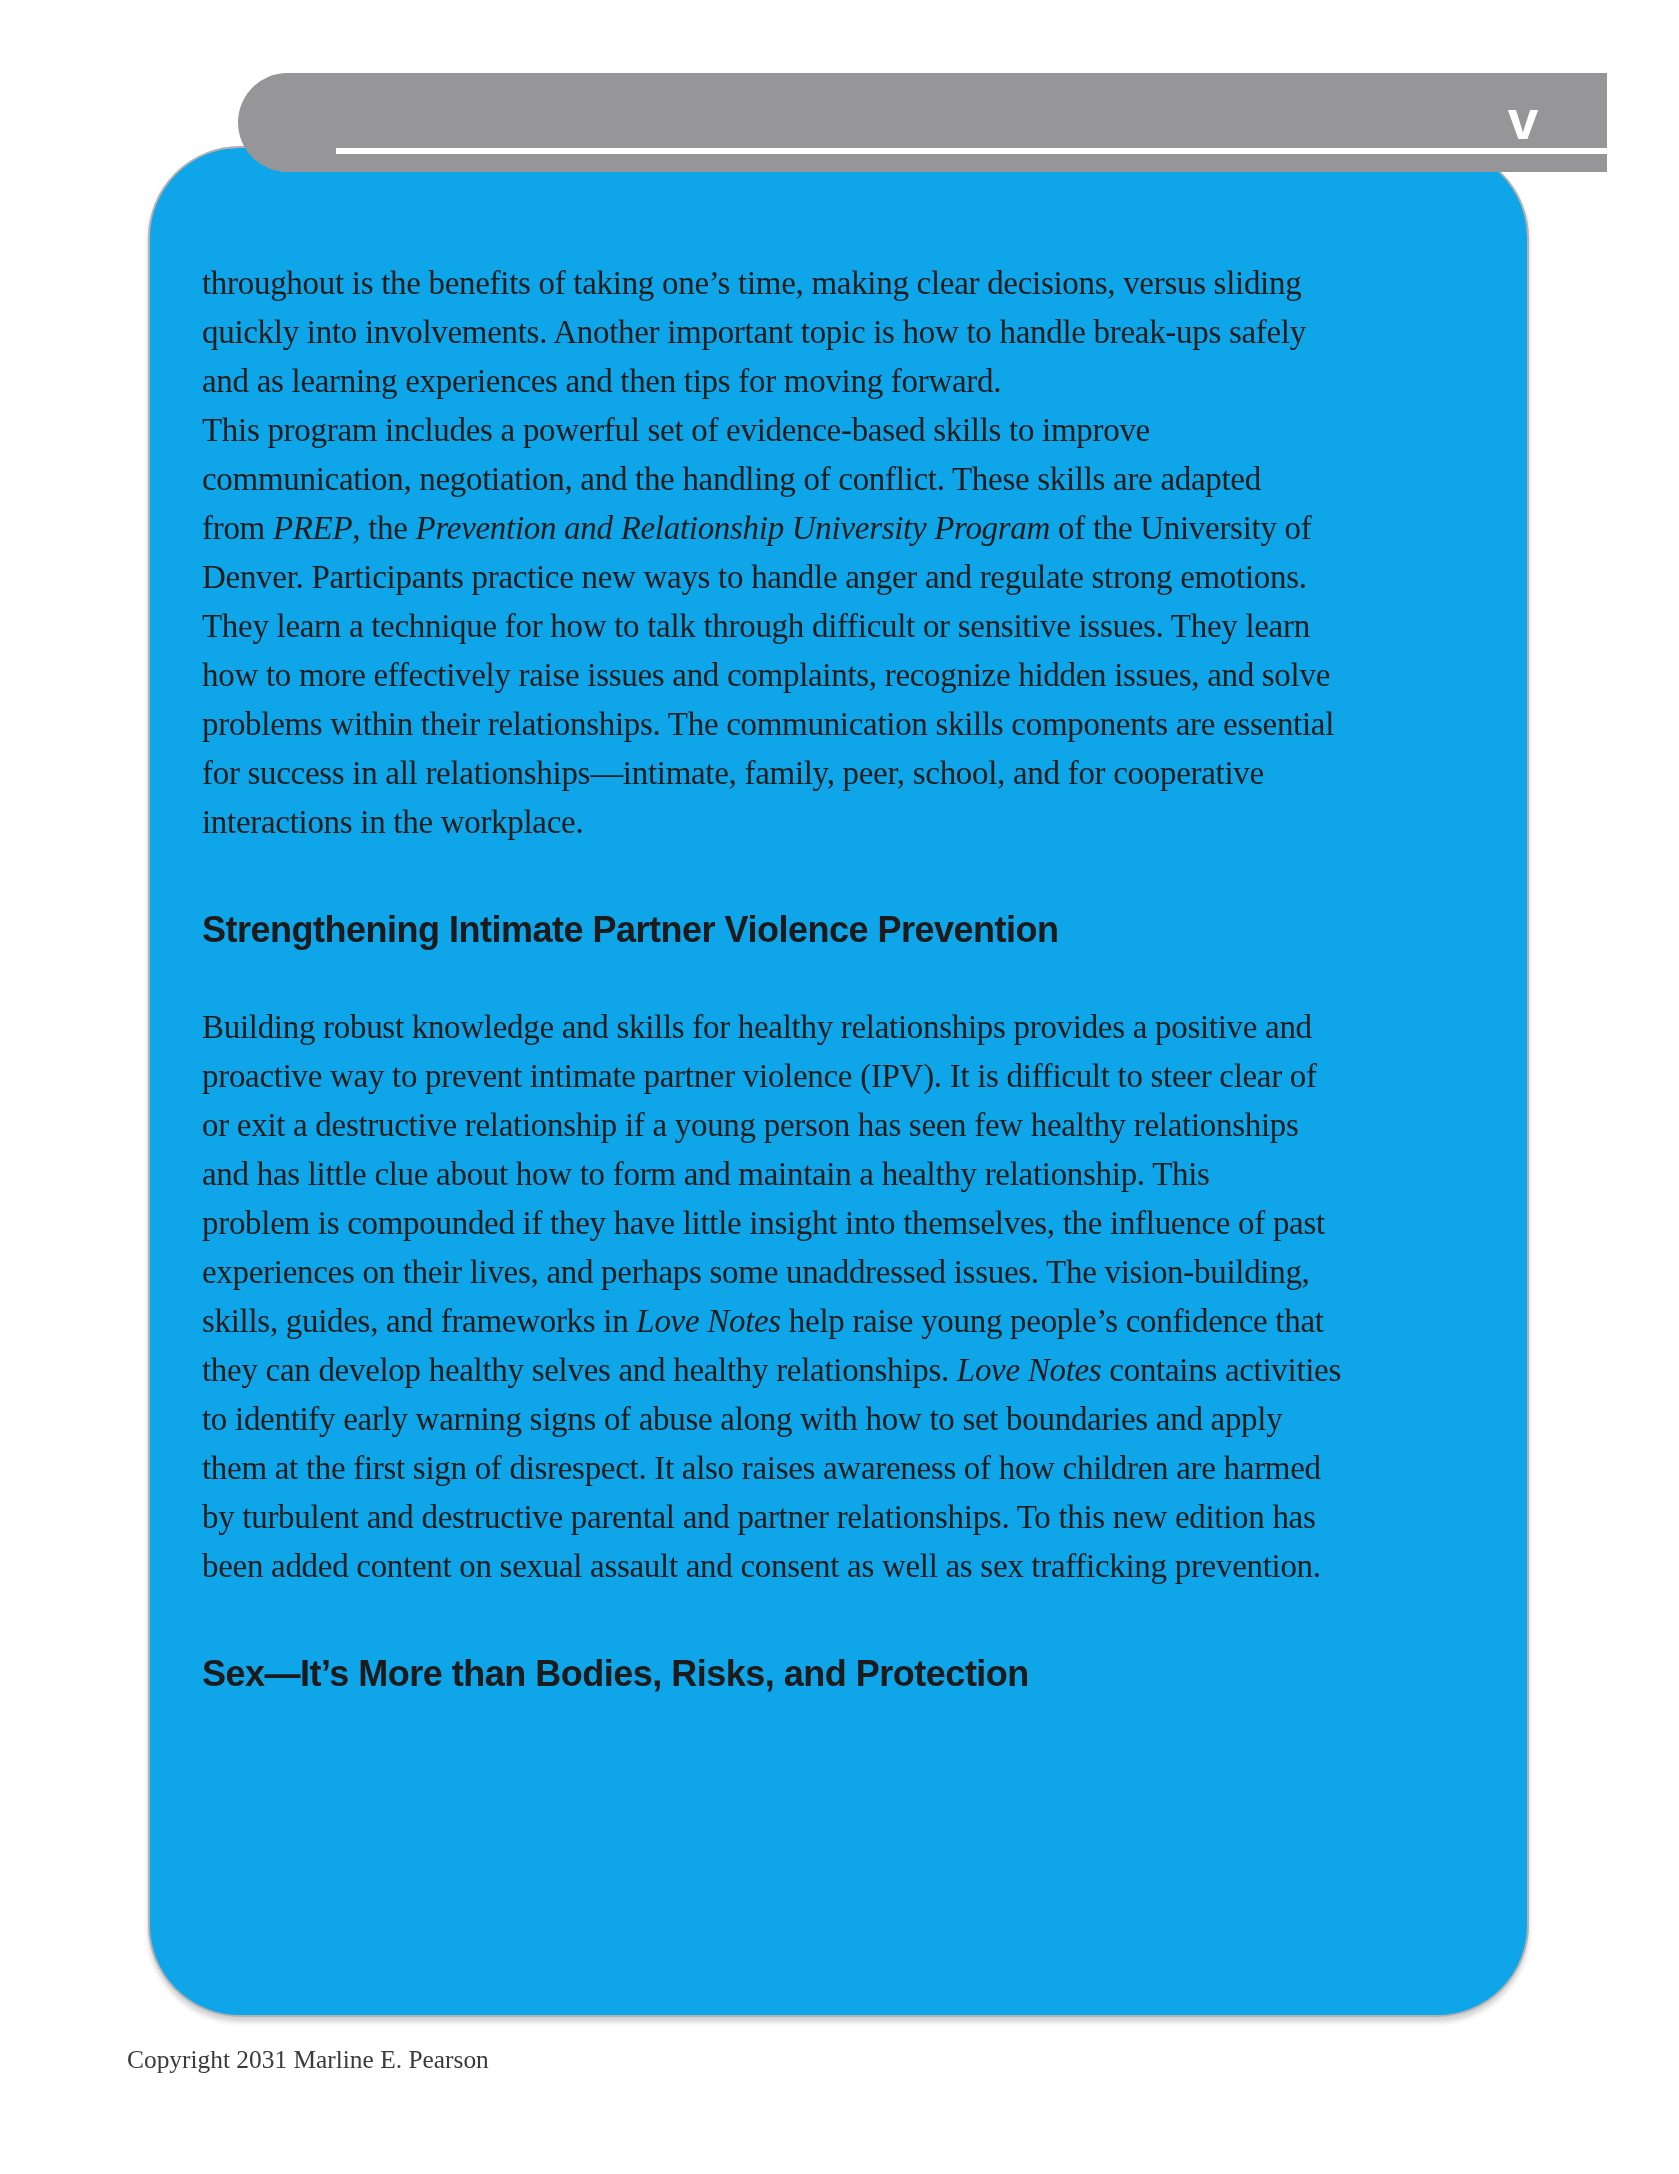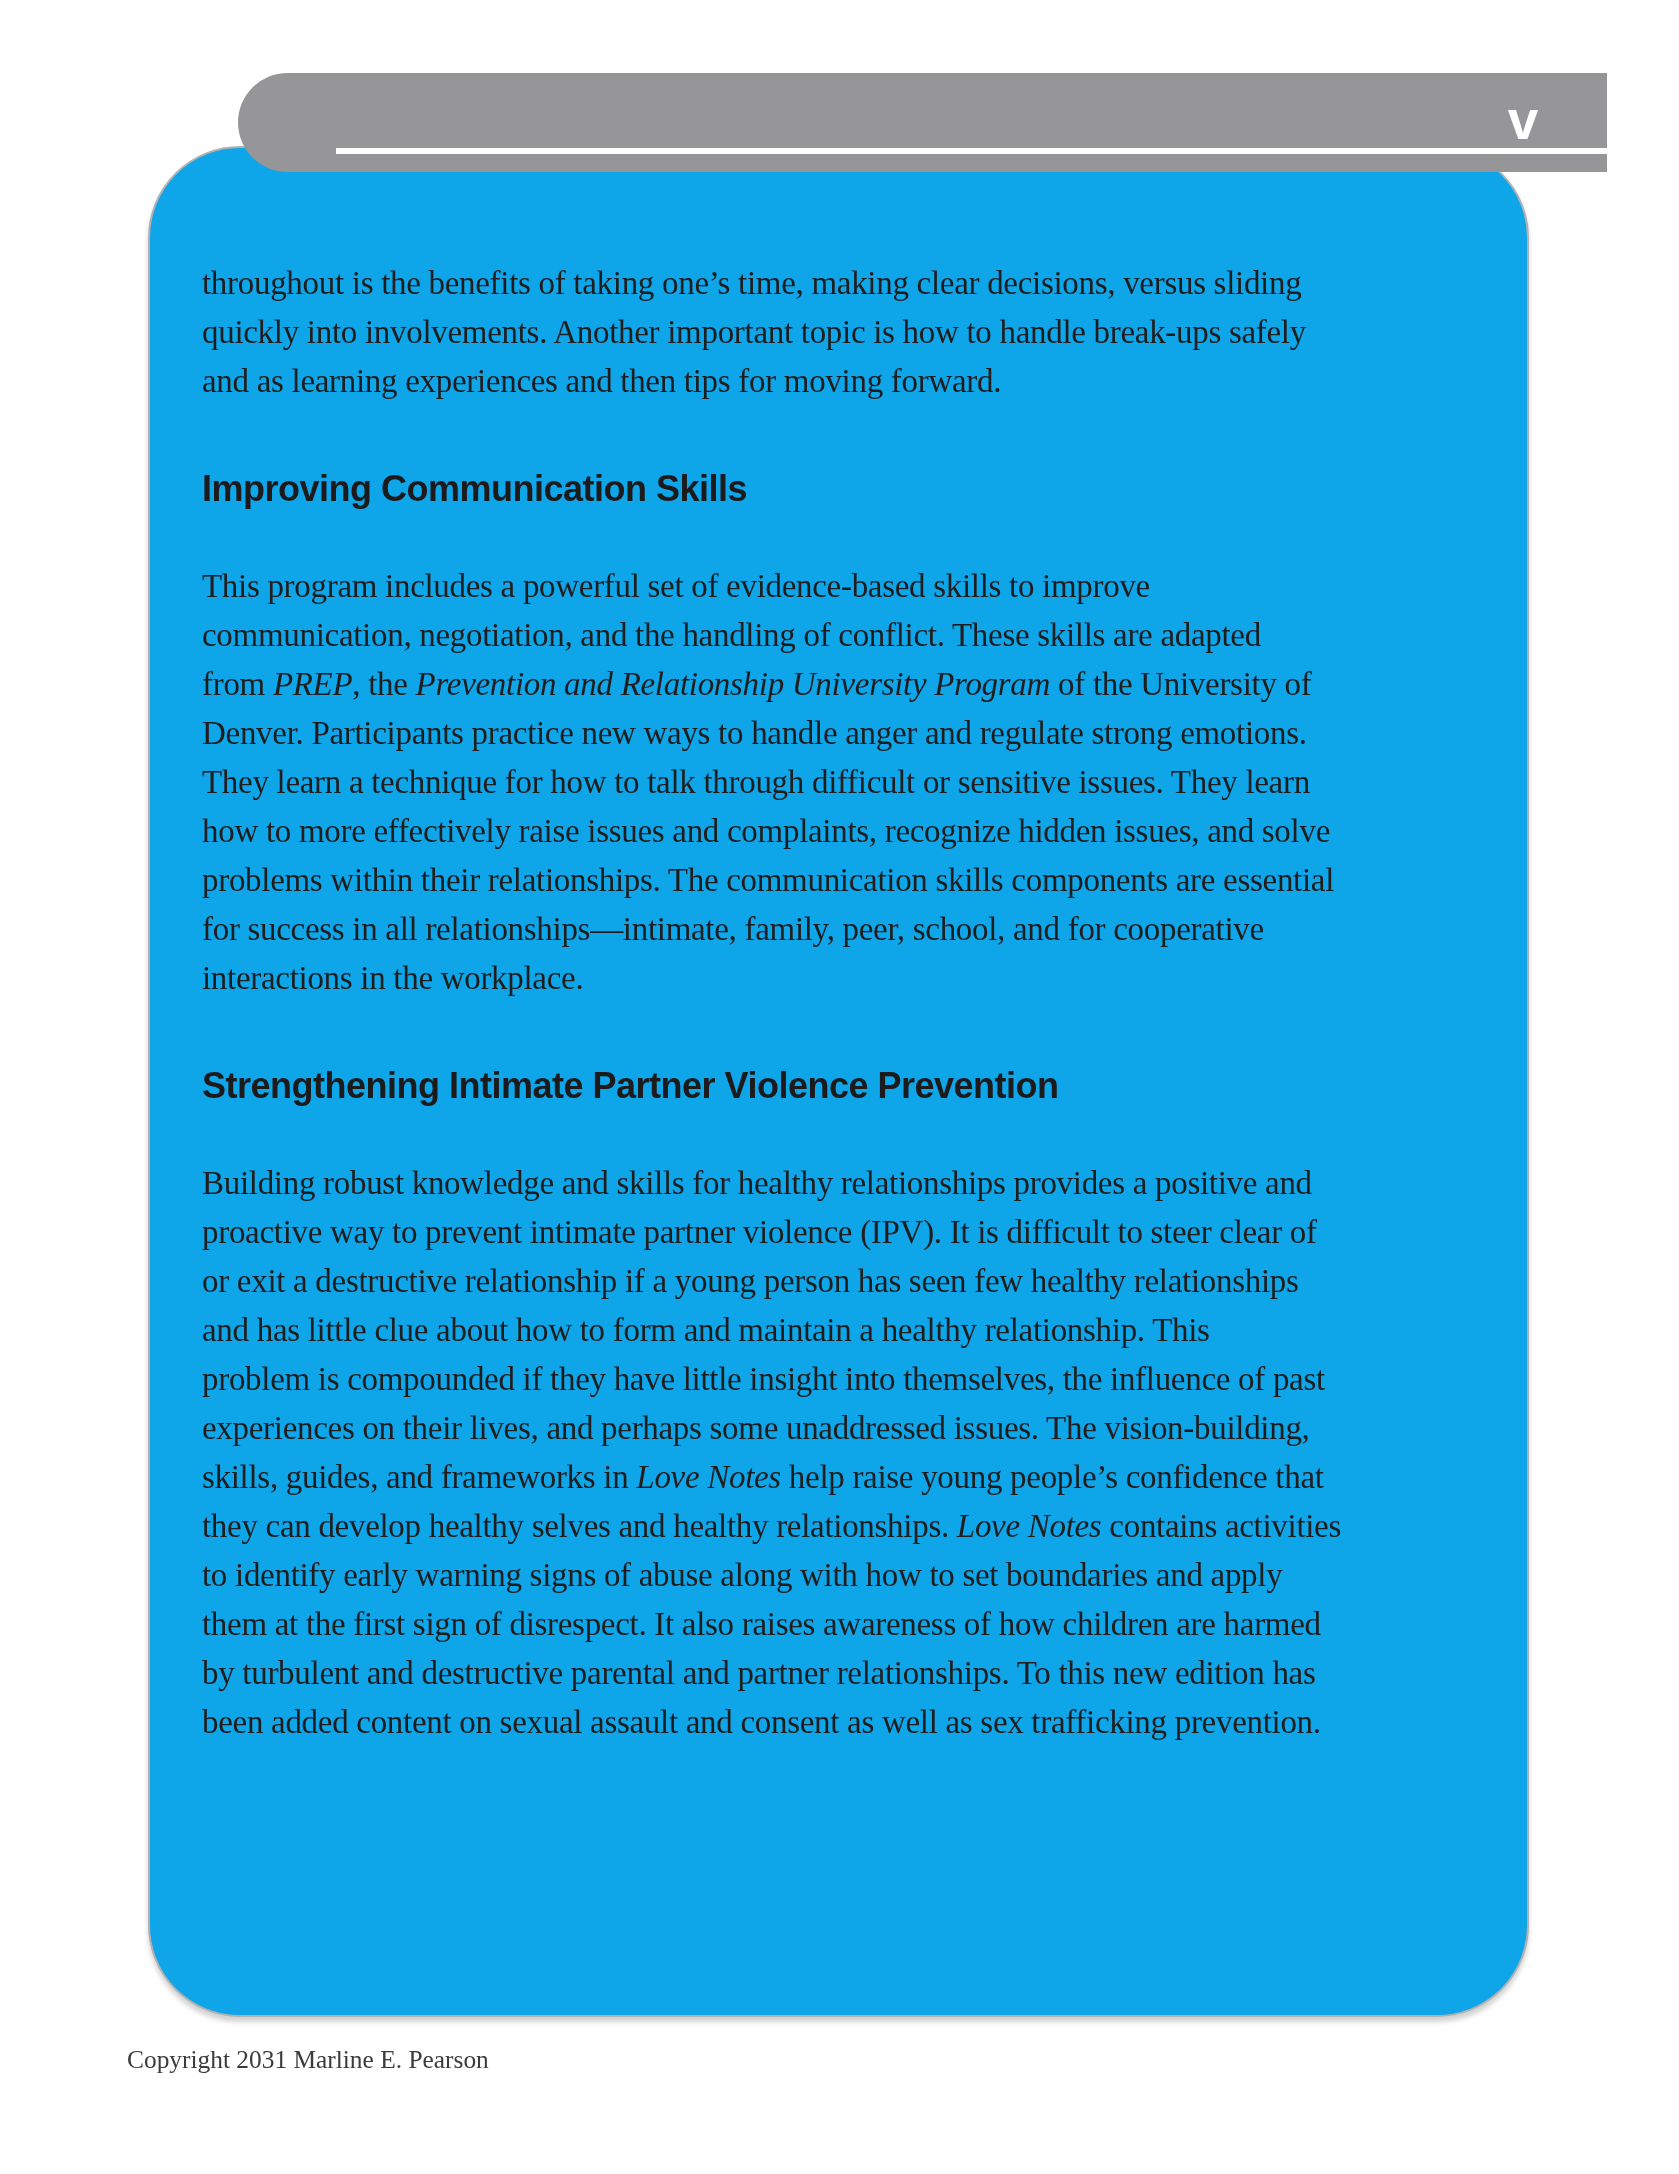--- a/index.html
+++ b/index.html
@@ -93,21 +93,20 @@
 
   <div class="header-bar"></div>
   <div class="header-rule"></div>
   <div class="page-number">v</div>
 
   <div class="content-card">
     <div class="doc-body">
         <p class="para"><span>throughout is the benefits of taking one’s time, making clear decisions, versus sliding
 quickly into involvements. Another important topic is how to handle break-ups safely
 and as learning experiences and then tips for moving forward.</span></p>
-        <h2 class="heading">Improving Communication Skills</h2>
         <p class="para"><span>This program includes a powerful set of evidence-based skills to improve
 communication, negotiation, and the handling of conflict. These skills are adapted
 from </span><em>PREP</em><span>, the </span><em>Prevention and Relationship University Program</em><span> of the University of
 Denver. Participants practice new ways to handle anger and regulate strong emotions.
 They learn a technique for how to talk through difficult or sensitive issues. They learn
 how to more effectively raise issues and complaints, recognize hidden issues, and solve
 problems within their relationships. The communication skills components are essential
 for success in all relationships—intimate, family, peer, school, and for cooperative
 interactions in the workplace.</span></p>
         <h2 class="heading">Strengthening Intimate Partner Violence Prevention</h2>
@@ -116,19 +115,20 @@
 or exit a destructive relationship if a young person has seen few healthy relationships
 and has little clue about how to form and maintain a healthy relationship. This
 problem is compounded if they have little insight into themselves, the influence of past
 experiences on their lives, and perhaps some unaddressed issues. The vision-building,
 skills, guides, and frameworks in </span><em>Love Notes</em><span> help raise young people’s confidence that
 they can develop healthy selves and healthy relationships. </span><em>Love Notes</em><span> contains activities
 to identify early warning signs of abuse along with how to set boundaries and apply
 them at the first sign of disrespect. It also raises awareness of how children are harmed
 by turbulent and destructive parental and partner relationships. To this new edition has
 been added content on sexual assault and consent as well as sex trafficking prevention.</span></p>
+        <h2 class="heading">Sex—It’s More than Bodies, Risks, and Protection</h2>
       </div>
   </div>
 
   <div class="footer-copyright">Copyright 2031 Marline E. Pearson</div>
 
 </div>
 
 
 </body></html>

